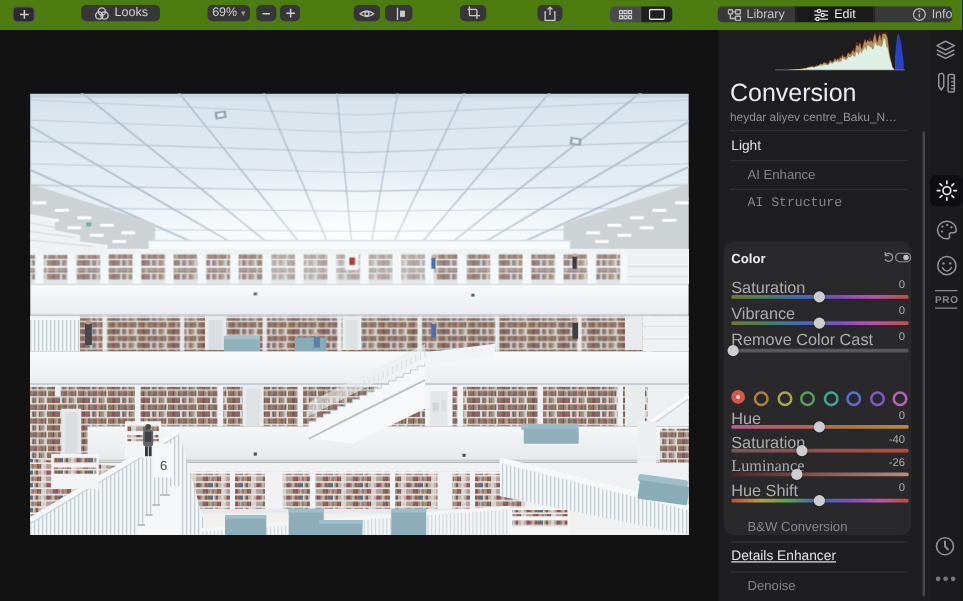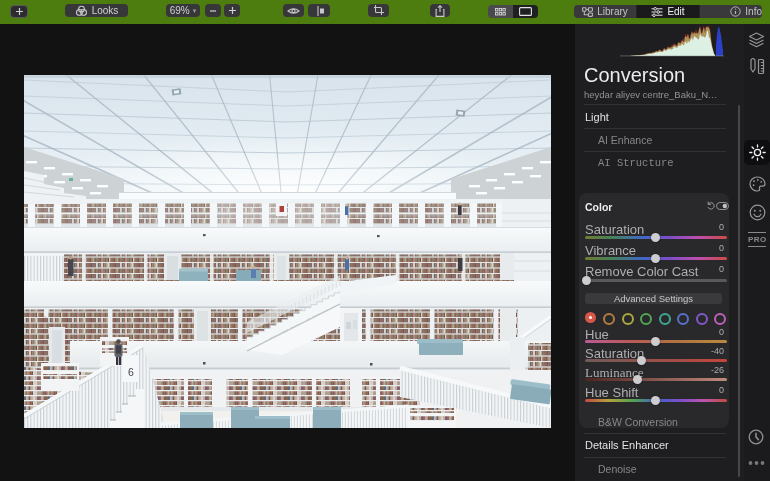--- a/index.html
+++ b/index.html
@@ -517,22 +517,20 @@
     <div class="track" style="top:64px;background:linear-gradient(90deg,#6f7c31,#45815a,#3f69c5,#7d4ec9,#bf4fae,#cc4a45);">
       <div class="thumb" style="left:66px;"></div>
     </div>
 
     <div class="lbl" style="top:71px;">Remove Color Cast</div>
       <div class="val" style="top:71px;">0</div>
     <div class="track" style="top:86px;background:#59595c;">
       <div class="thumb" style="left:-3px;"></div>
     </div>
 
-    <div style="position:absolute;left:6px;top:100px;width:137px;height:11px;background:#3a3a3d;border-radius:3px;
-                color:#c9c9cb;font-size:9.5px;display:flex;align-items:center;justify-content:center;">Advanced Settings</div>
 
     <div style="position:absolute;left:6px;top:119px;width:11px;height:11px;border-radius:50%;background:#d8574b;"></div>
     <div style="position:absolute;left:10px;top:123px;width:3px;height:3px;border-radius:50%;background:#fff;"></div>
     <div class="ring" style="left:24px;top:119.5px;border-color:#b07f3e;"></div>
     <div class="ring" style="left:43px;top:119.5px;border-color:#aaa840;"></div>
     <div class="ring" style="left:61px;top:119.5px;border-color:#52a455;"></div>
     <div class="ring" style="left:80px;top:119.5px;border-color:#3da795;"></div>
     <div class="ring" style="left:98px;top:119.5px;border-color:#5871cb;"></div>
     <div class="ring" style="left:117px;top:119.5px;border-color:#8257ca;"></div>
     <div class="ring" style="left:135px;top:119.5px;border-color:#bd61b8;"></div>
@@ -558,21 +556,21 @@
     <div class="lbl" style="top:192px;">Hue Shift</div>
       <div class="val" style="top:192px;">0</div>
     <div class="track" style="top:206px;background:linear-gradient(90deg,#c04c40,#b5a03e,#55a34e,#3f63c2,#7d4ec9,#bb54ae,#c04c40);">
       <div class="thumb" style="left:66px;"></div>
     </div>
 
   </div>
 
   <div class="sect" style="top:416px;">B&amp;W Conversion</div>
   <div class="divider" style="top:433px;"></div>
-  <div class="sectw" style="top:439px;">Details Enhancer</div>
+  <div class="sectw" style="top:439px;text-decoration:underline;">Details Enhancer</div>
   <div class="divider" style="top:457px;"></div>
   <div class="sect" style="top:463px;">Denoise</div>
 
   <div class="abs" style="left:163px;top:105px;width:2px;height:372px;background:#47474a;border-radius:1px;"></div>
 </div>
 
 <div id="strip" class="abs">
 
   <svg class="abs" style="left:4px;top:32px" width="17" height="16" viewBox="0 0 17 16">
     <g fill="none" stroke="#96969a" stroke-width="1.2" stroke-linejoin="round">

